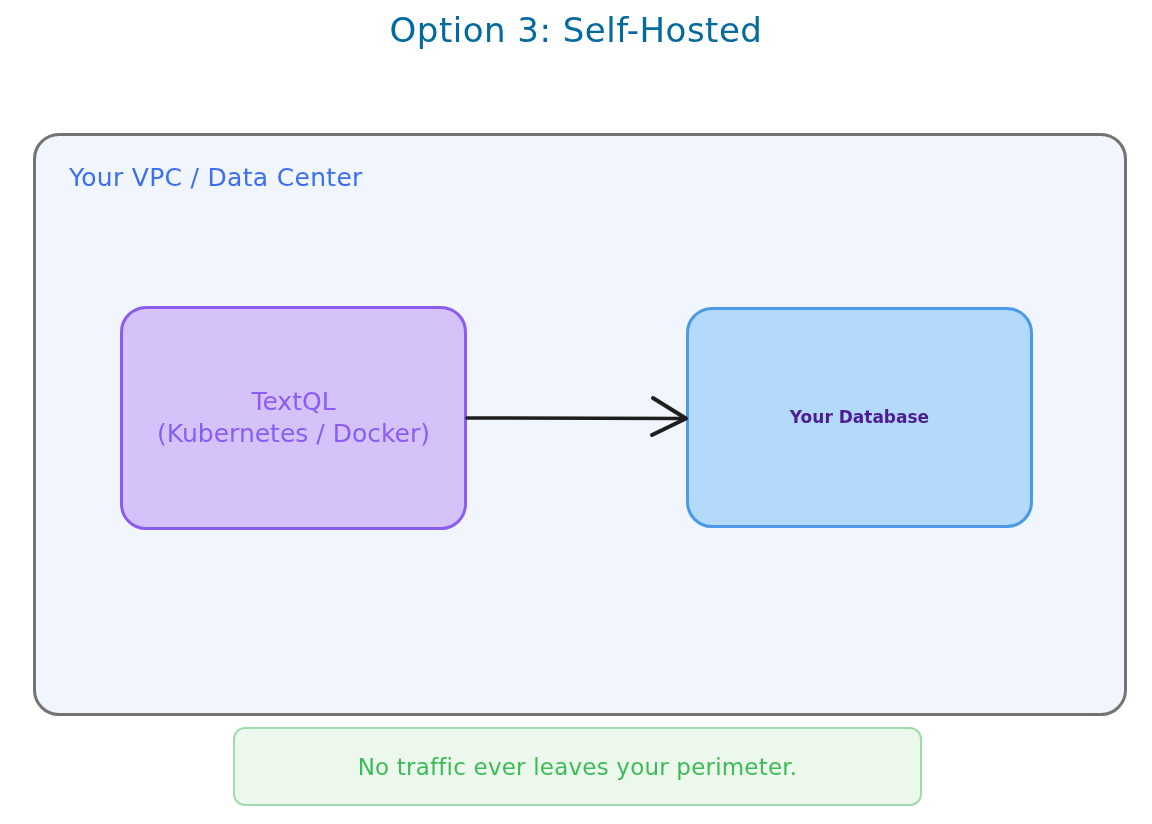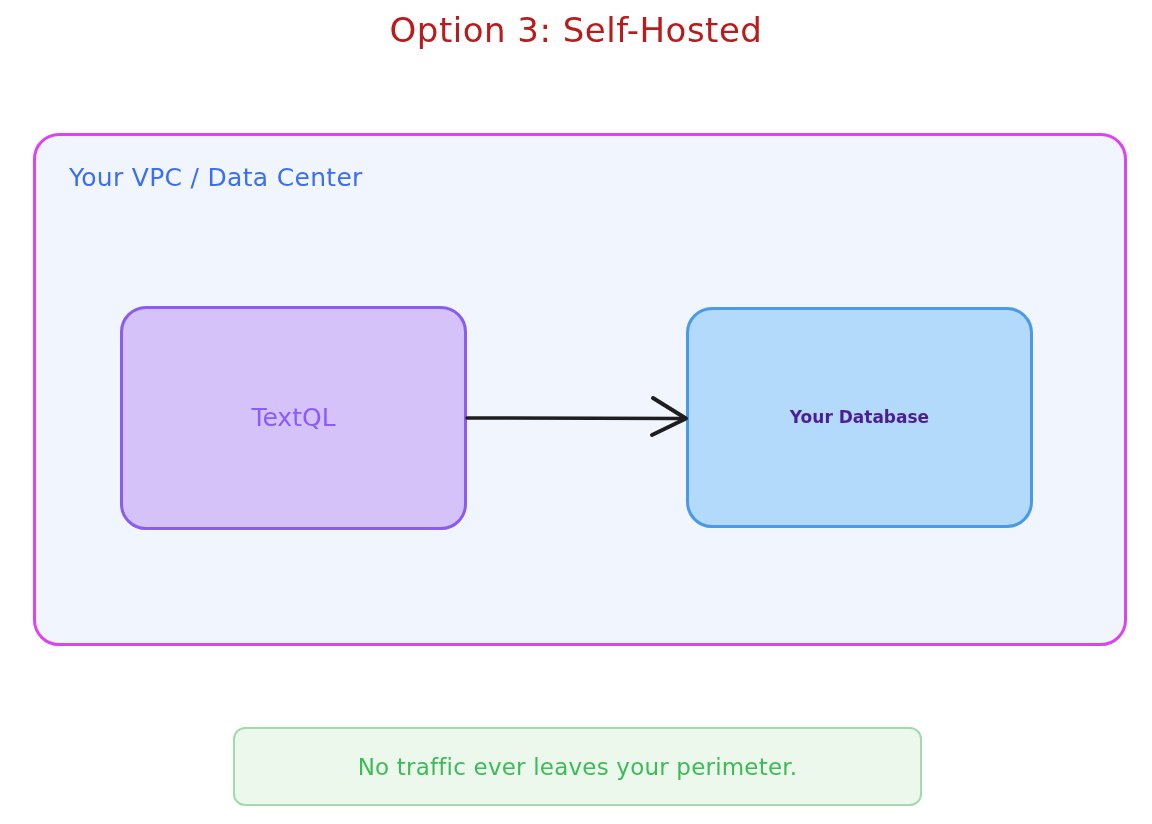--- a/index.html
+++ b/index.html
@@ -19,34 +19,34 @@
   .diagram-title {
     position: absolute;
     left: 0;
     top: 10px;
     width: 1152px;
     text-align: center;
     font-family: "DejaVu Sans", sans-serif;
     font-size: 34px;
     font-weight: 400;
     letter-spacing: 0.5px;
-    color: #b91c1c;
+    color: #0369a1;
     white-space: nowrap;
   }
 
   
   .vpc-container {
     position: absolute;
     left: 33px;
     top: 133px;
     width: 1094px;
-    height: 513px;
+    height: 583px;
     box-sizing: border-box;
     background: #f1f5fe;
-    border: 3px solid #d946ef;
+    border: 3px solid #737373;
     border-radius: 26px;
   }
   .vpc-label {
     position: absolute;
     left: 33px;
     top: 27px;
     font-size: 25px;
     color: #3b6ef0;
     white-space: nowrap;
     letter-spacing: 0.3px;
@@ -133,20 +133,21 @@
 
 <div class="diagram-title">Option 3: Self-Hosted</div>
 
 <div class="vpc-container">
   <div class="vpc-label">Your VPC / Data Center</div>
 </div>
 
 <div class="node node-textql">
   <div class="node-label">
     <span>TextQL</span><br>
+    <span>(Kubernetes / Docker)</span>
   </div>
 </div>
 
 <div class="node node-database">
   <div class="node-label">Your Database</div>
 </div>
 
 <svg class="arrow-svg" viewBox="0 0 250 70" xmlns="http://www.w3.org/2000/svg">
   <line x1="12" y1="33" x2="229" y2="33.5" stroke="#1e1e1e" stroke-width="3.5" stroke-linecap="round"></line>
   <path d="M 198 13 L 231 33.5 L 197 50" fill="none" stroke="#1e1e1e" stroke-width="4" stroke-linecap="round" stroke-linejoin="round"></path>

